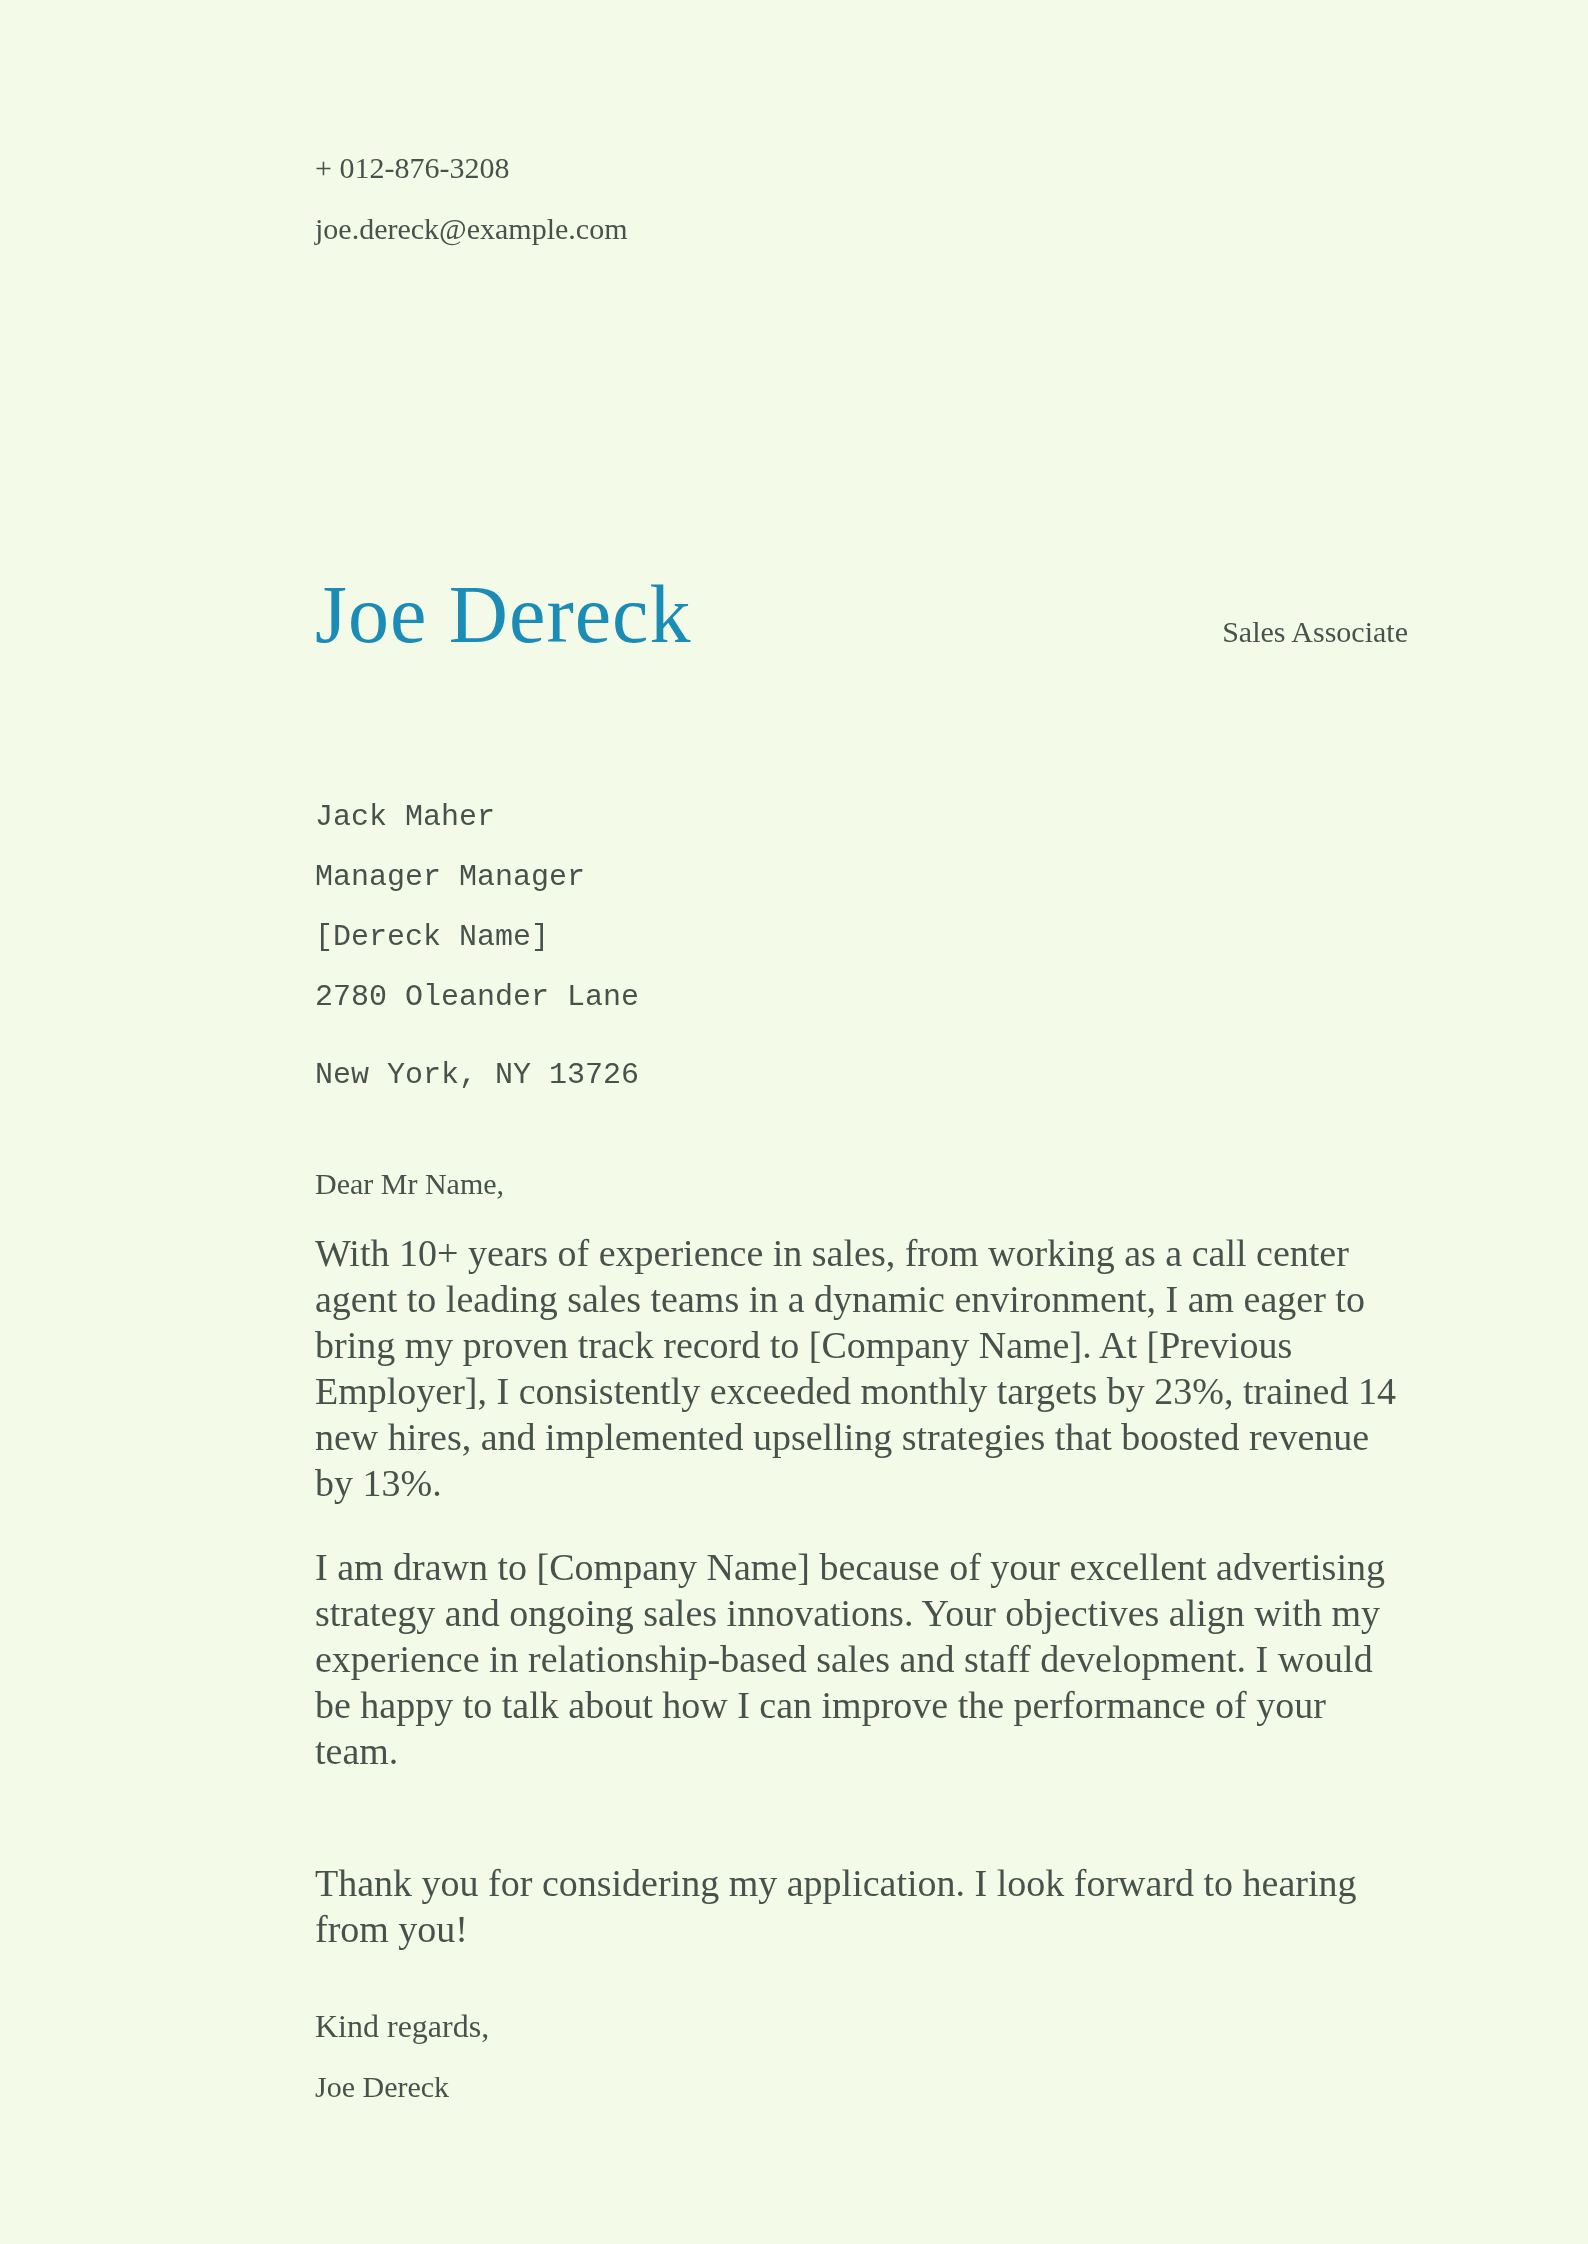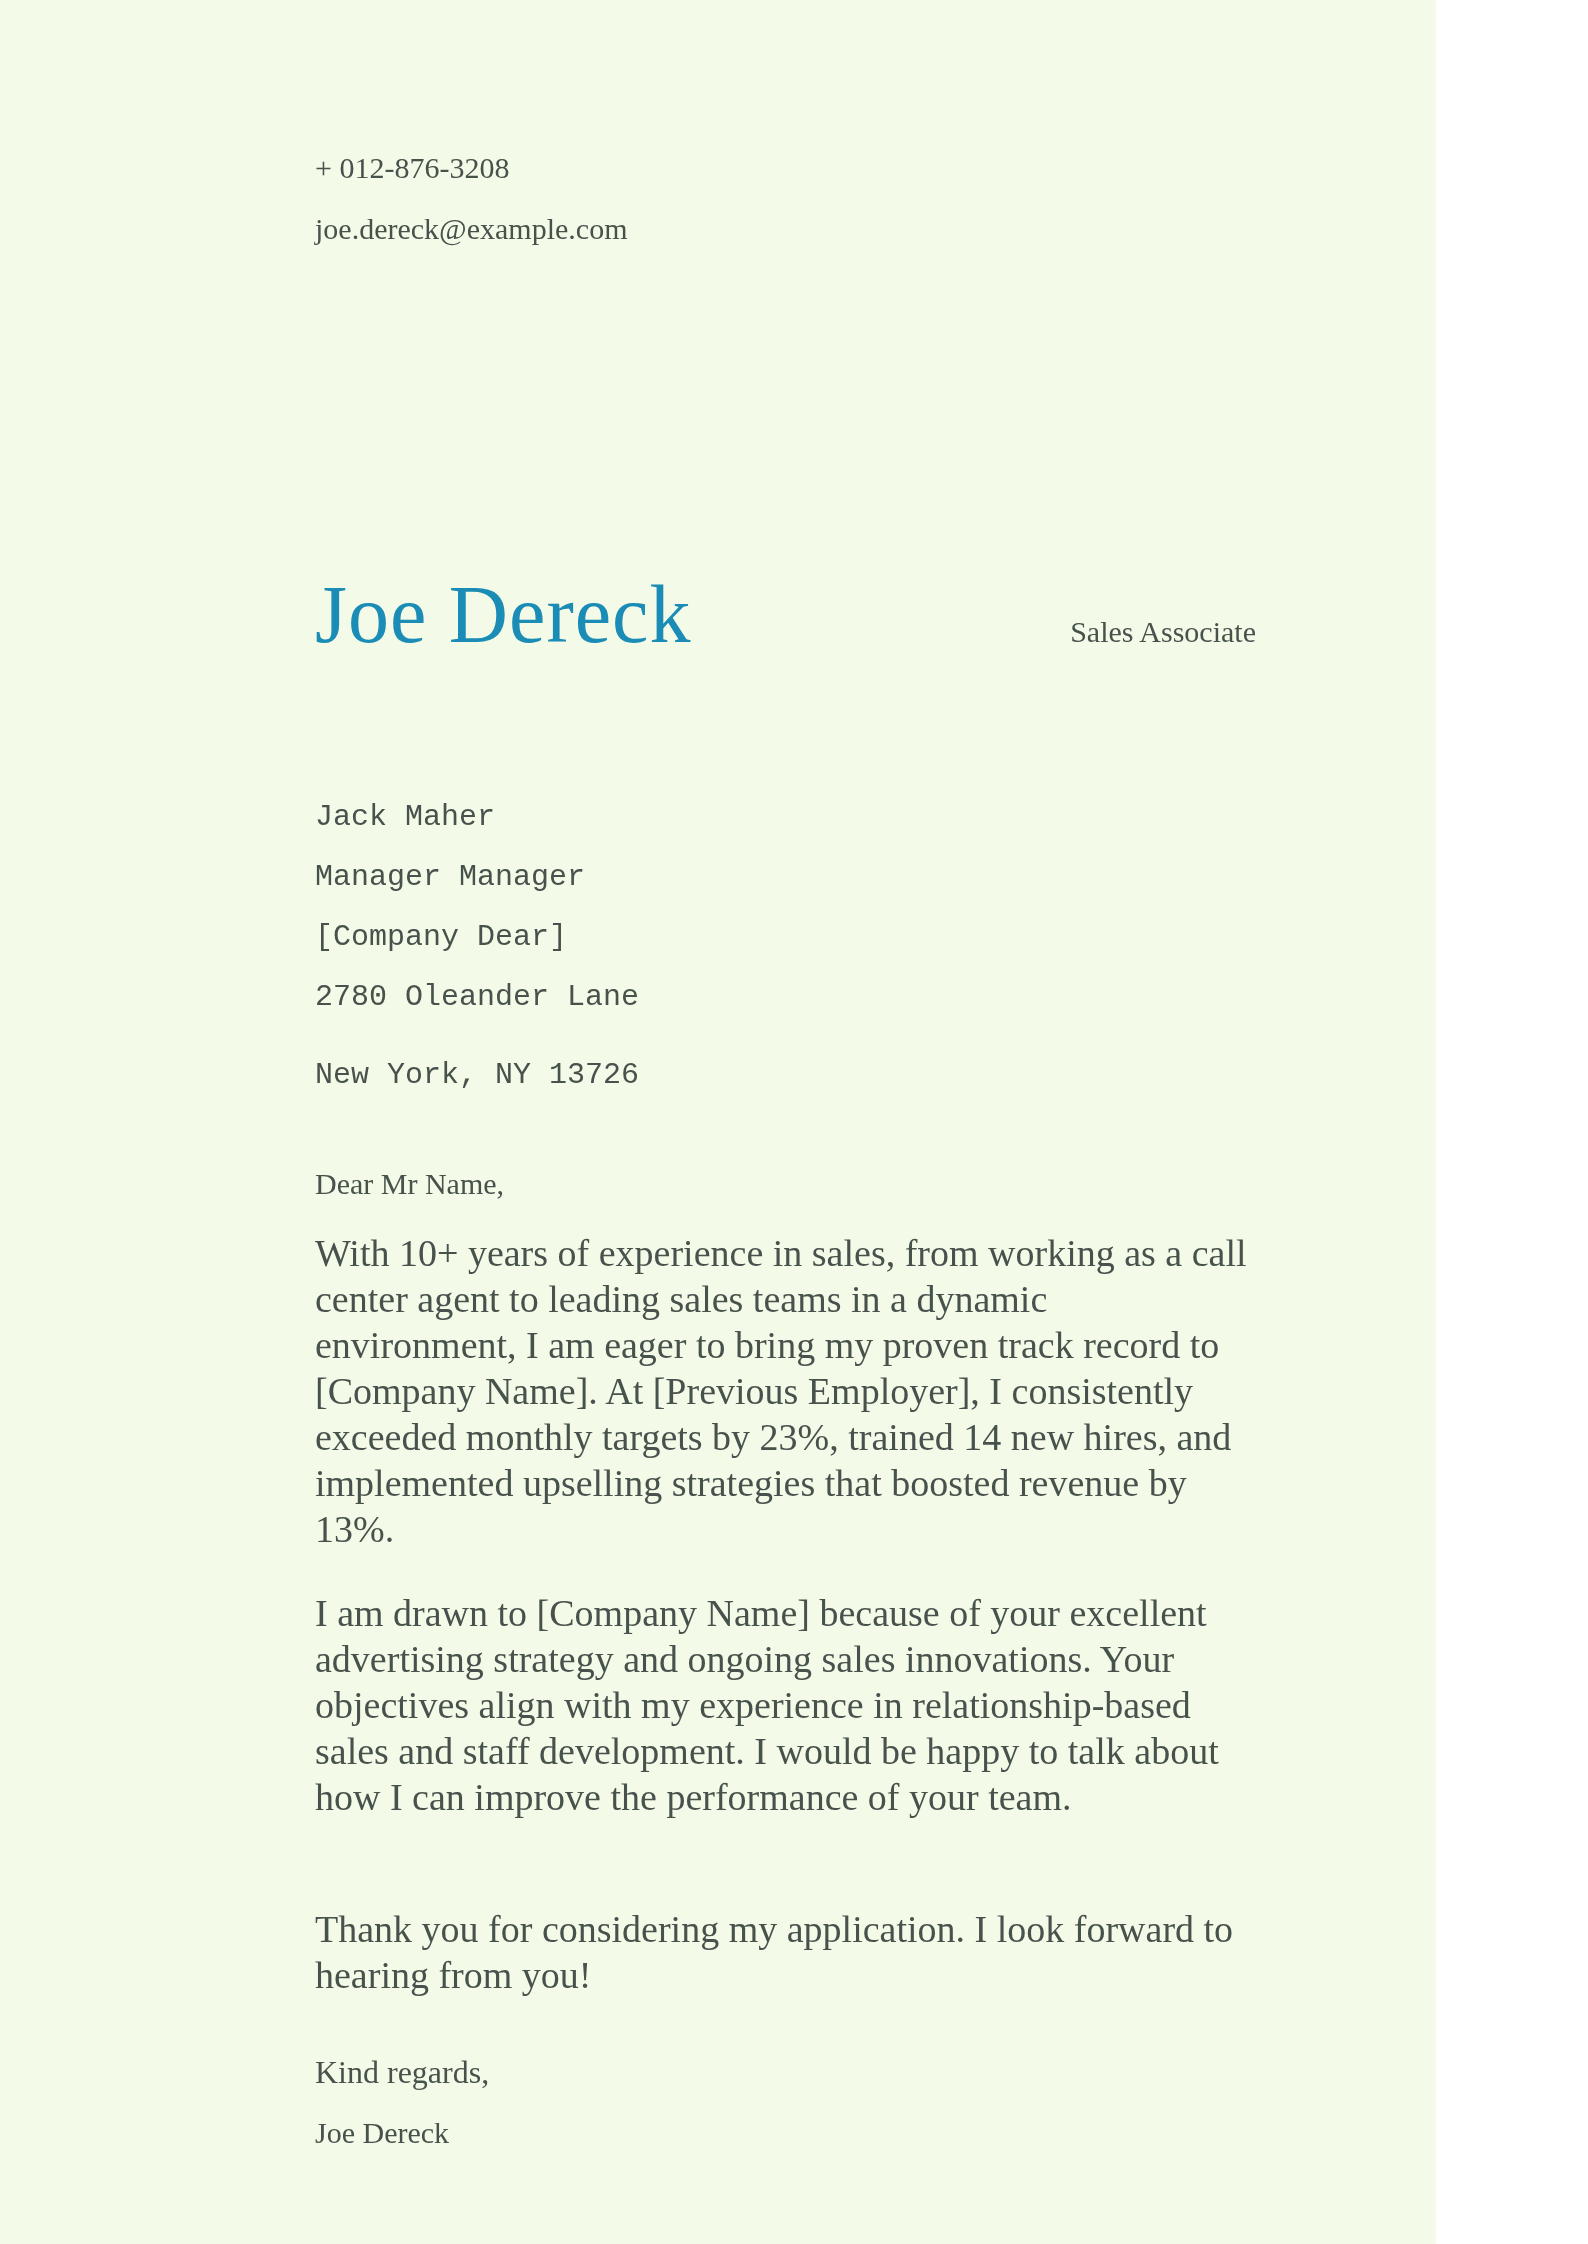--- a/index.html
+++ b/index.html
@@ -1,21 +1,21 @@
 <!DOCTYPE html>
 <html><head>
 <meta charset="utf-8">
 <style>
   html, body {
     margin: 0;
     padding: 0;
   }
   .page {
     position: relative;
-    width: 1436px;
+    width: 1588px;
     height: 2244px;
     background: #f3fae7;
     font-family: "Liberation Serif", "DejaVu Serif", serif;
     color: #48524d;
     box-sizing: border-box;
     padding: 153px 180px 0 315px;
     overflow: hidden;
   }
   .contact-block {
     margin: 0;
@@ -99,21 +99,21 @@
   </div>
 
   <div class="header-row">
     <div class="person-name">Joe Dereck</div>
     <div class="job-title">Sales Associate</div>
   </div>
 
   <div class="recipient-block">
     <p class="recipient-line">Jack Maher</p>
     <p class="recipient-line">Manager Manager</p>
-    <p class="recipient-line">[Company Dear]</p>
+    <p class="recipient-line">[Dereck Name]</p>
     <p class="recipient-line">2780 Oleander Lane</p>
     <p class="city-line">New York, NY 13726</p>
   </div>
 
   <div class="letter-body">
     <p class="greeting">Dear Mr Name,</p>
     <p class="para p1">With 10+ years of experience in sales, from working as a call center agent to leading sales teams in a dynamic environment, I am eager to bring my proven track record to [Company Name]. At [Previous Employer], I consistently exceeded monthly targets by 23%, trained 14 new hires, and implemented upselling strategies that boosted revenue by 13%.</p>
     <p class="para p2">I am drawn to [Company Name] because of your excellent advertising strategy and ongoing sales innovations. Your objectives align with my experience in relationship-based sales and staff development. I would be happy to talk about how I can improve the performance of your team.</p>
     <p class="para p3">Thank you for considering my application. I look forward to hearing from you!</p>
     <p class="closing">Kind regards,</p>

